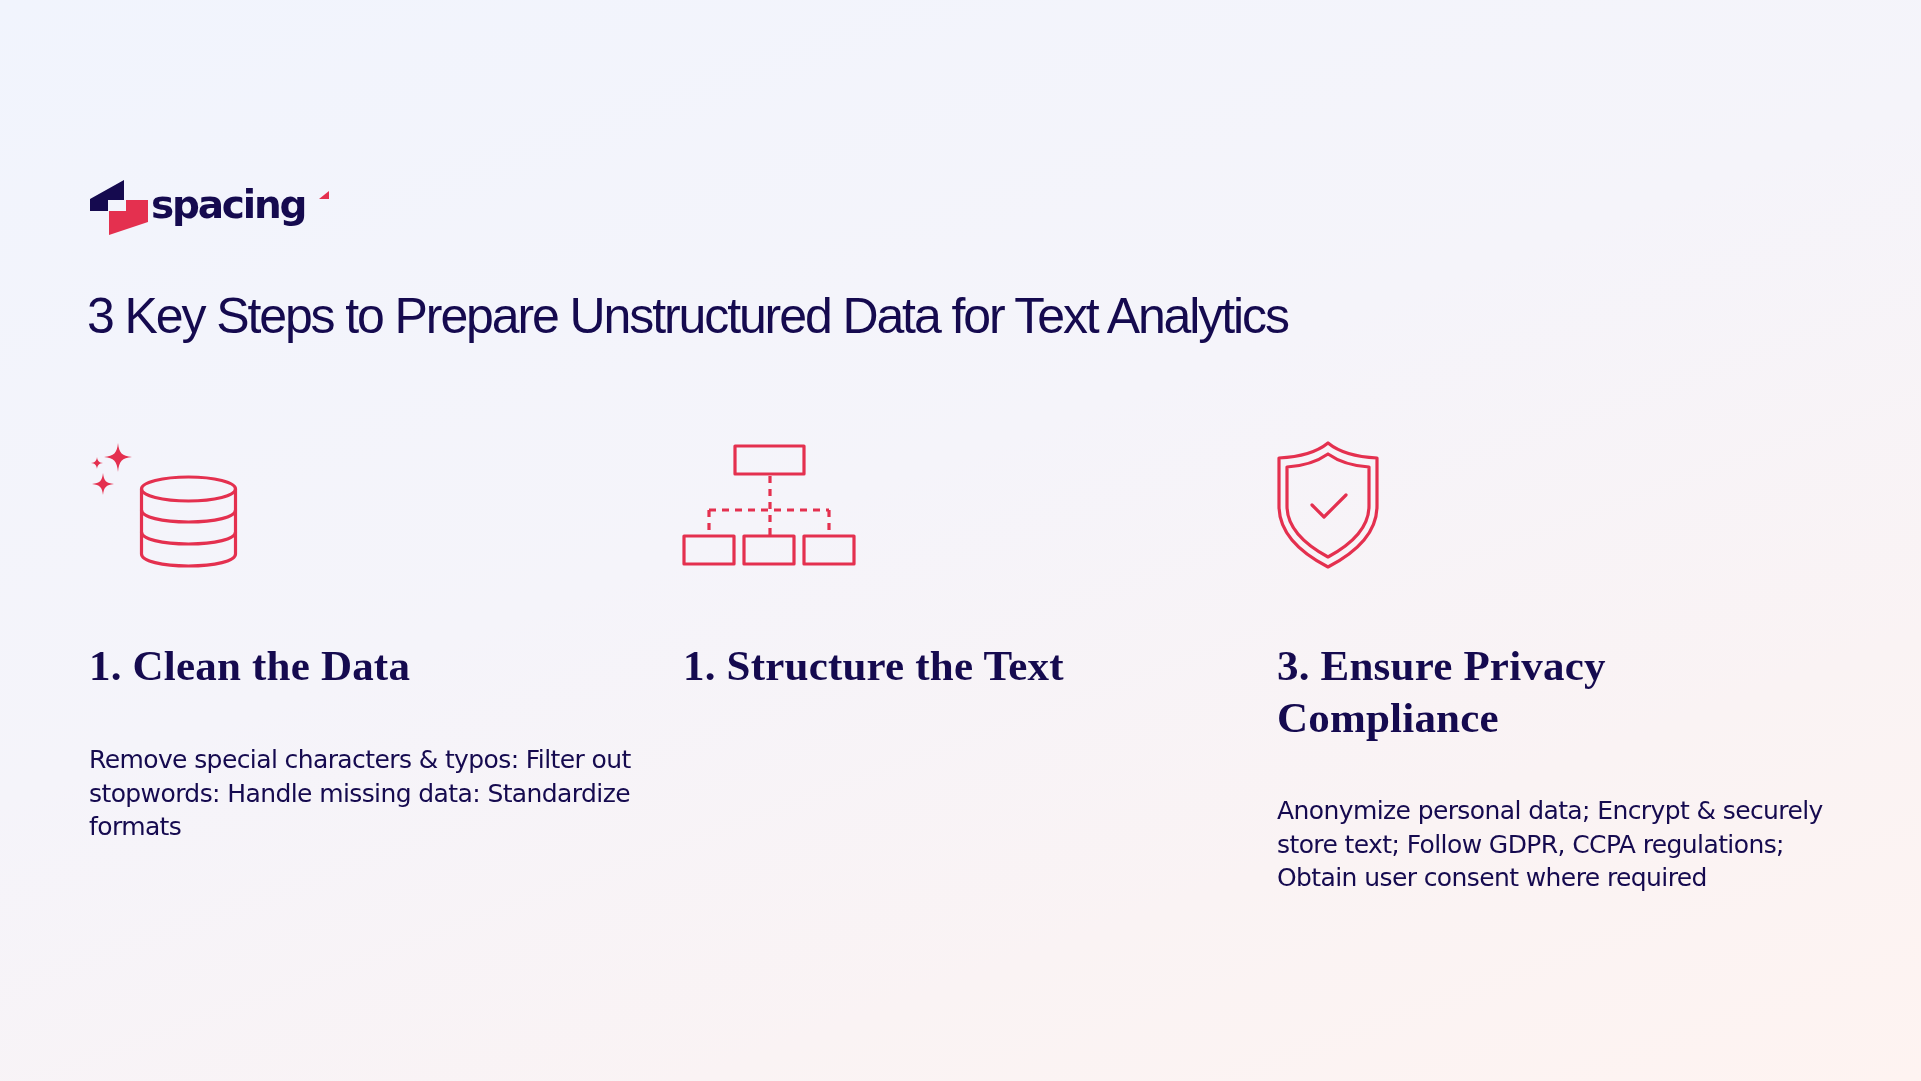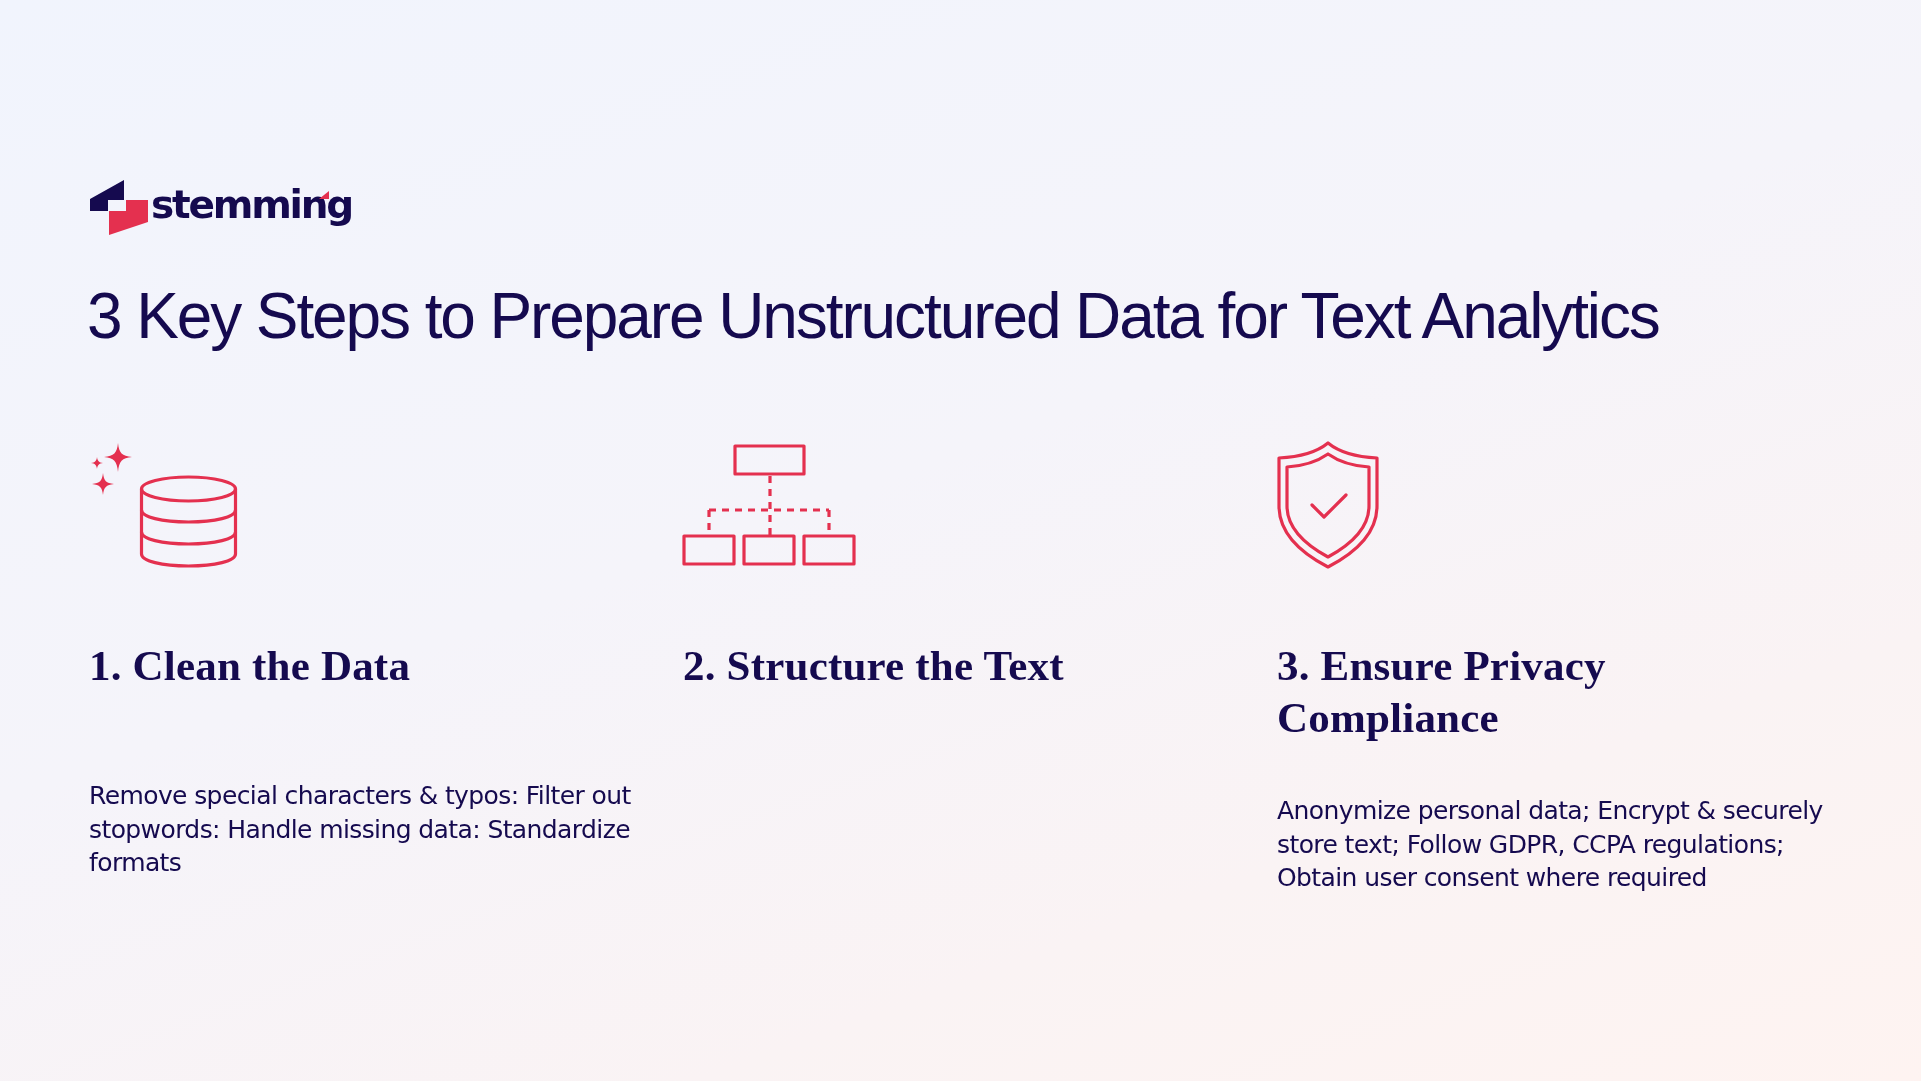--- a/index.html
+++ b/index.html
@@ -13,53 +13,53 @@
     .logo-mark { position: absolute; left: 0; top: 0; width: 62px; height: 58px; }
     .logo-word {
       position: absolute; left: 62px; top: 3px;
       font-family: "DejaVu Sans", sans-serif; font-weight: 700; font-size: 39px;
       letter-spacing: -2.2px; color: #150A4F; line-height: 46px; white-space: nowrap;
     }
     .logo-dot { position: absolute; left: 164px; top: 12px; width: 14px; height: 8px; }
     .title {
       position: absolute; left: 87px; top: 276px; margin: 0;
       font-family: "Liberation Sans", sans-serif; font-weight: 400;
-      font-size: 64px; line-height: 80px; letter-spacing: -2.1px;
+      font-size: 50px; line-height: 80px; letter-spacing: -2.1px;
       color: #150A4F; white-space: nowrap; text-align: right;
     }
     .col { position: absolute; top: 440px; width: 560px; }
     .col-1 { left: 89px; }
     .col-2 { left: 683px; }
     .col-3 { left: 1277px; }
     .icon { position: relative; height: 130px; }
     .icon svg { position: absolute; overflow: visible; }
     .step-heading {
       position: absolute; top: 200px; left: 0; margin: 0;
       font-family: Liberation Serif, serif; font-weight: 700;
       font-size: 43px; line-height: 52px; letter-spacing: 0.2px; color: #150A4F;
     }
     .step-body {
       position: absolute; left: 0; margin: 0;
       font-family: "DejaVu Sans", sans-serif; font-weight: 400;
       font-size: 25px; line-height: 33.5px; letter-spacing: -0.6px; color: #150A4F;
       width: 560px;
     }
-    .col-1 .step-body, .col-2 .step-body { top: 303px; margin-top: 36px; }
+    .col-1 .step-body, .col-2 .step-body { top: 303px; }
     .col-3 .step-body { top: 354px; }
     .col-3 .step-heading { width: 420px; }
   </style>
 </head>
 <body>
 
 <div class="logo">
   <svg class="logo-mark" viewBox="0 0 62 58" width="62" height="58">
     <polygon points="1,20 35,1 35,21 19,21 19,32 1,32" fill="#150A4F"></polygon>
     <polygon points="37,21 59,21 59,43 20,56 20,32 37,32" fill="#E4304F"></polygon>
   </svg>
-  <span class="logo-word">stemming</span>
+  <span class="logo-word">spacing</span>
   <svg class="logo-dot" viewBox="0 0 14 8" width="14" height="8" style="left:226px;top:12px;">
     <polygon points="4,8 14,0 14,8" fill="#E4304F"></polygon>
   </svg>
 </div>
 
 <h1 class="title">3 Key Steps to Prepare Unstructured Data for Text Analytics</h1>
 
 <section class="col col-1">
   <div class="icon">
     <svg width="160" height="130" viewBox="0 0 160 130" style="left:0;top:0;">
@@ -90,21 +90,21 @@
         <rect x="121" y="96" width="50" height="28"></rect>
       </g>
       <g fill="none" stroke="#E4304F" stroke-width="3.2" stroke-dasharray="7 6">
         <line x1="87" y1="36" x2="87" y2="96"></line>
         <line x1="26" y1="70" x2="146" y2="70"></line>
         <line x1="26" y1="70" x2="26" y2="96"></line>
         <line x1="146" y1="70" x2="146" y2="96"></line>
       </g>
     </svg>
   </div>
-  <h2 class="step-heading">2. Structure the Text</h2>
+  <h2 class="step-heading">1. Structure the Text</h2>
 </section>
 
 <section class="col col-3">
   <div class="icon">
     <svg width="110" height="130" viewBox="0 0 110 130" style="left:0;top:0;">
       <g fill="none" stroke="#E4304F" stroke-width="3.2" stroke-linejoin="round" stroke-linecap="round">
         <path d="M51 3 C40 12 23 17 2 18 L2 66 C2 92 22 112 51 127 C80 112 100 92 100 66 L100 18 C79 17 62 12 51 3 Z"></path>
         <path d="M51 14 C41 21 27 26 10 27 L10 66 C10 88 27 104 51 117 C75 104 92 88 92 66 L92 27 C75 26 61 21 51 14 Z"></path>
         <path d="M35 65 L47 77 L69 55"></path>
       </g>

